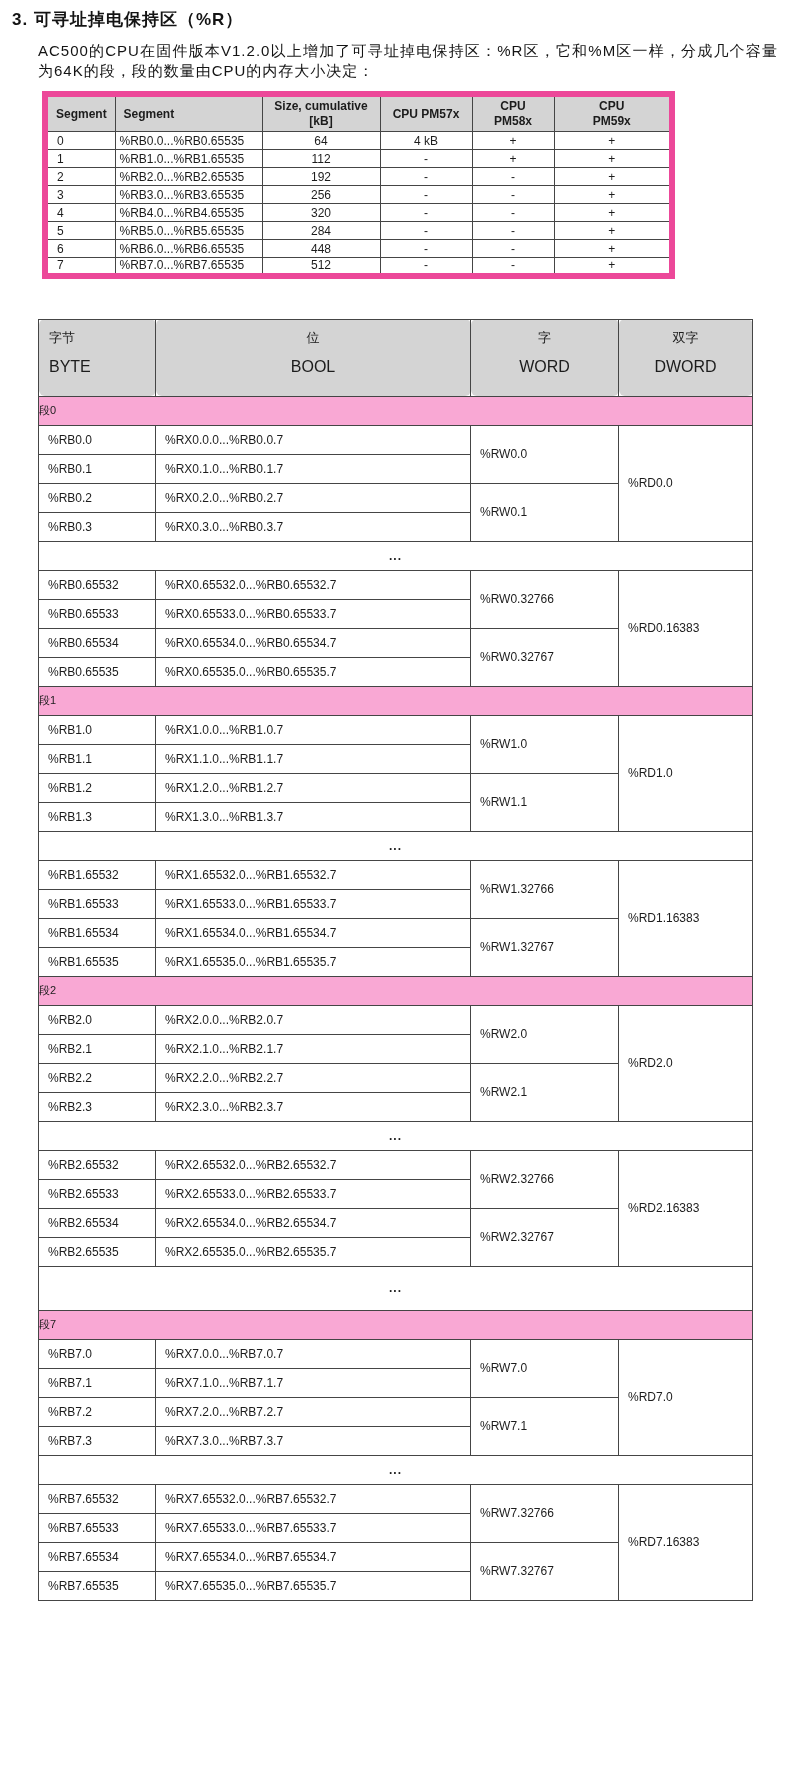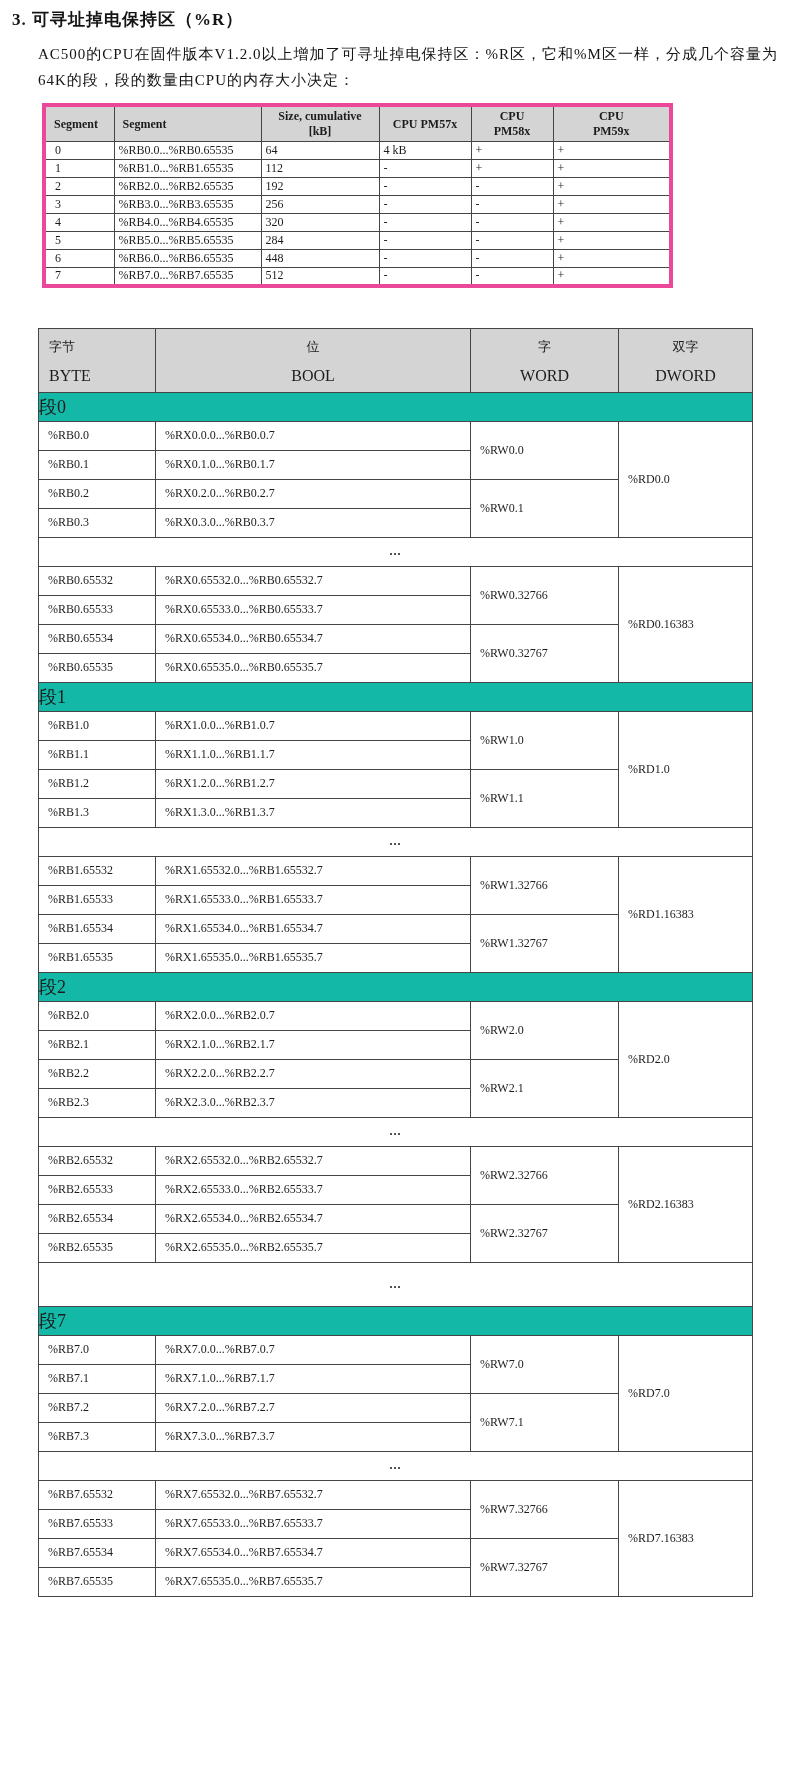--- a/index.html
+++ b/index.html
@@ -1,66 +1,67 @@
 <!DOCTYPE html>
 <html><head>
 <meta charset="utf-8">
 <style>
   html,body{margin:0;padding:0;background:#ffffff;}
   .page{
     width:804px;
     height:1784px;
     background:#ffffff;
     color:#141414;
-    font-family:Liberation Serif, serif;
+    font-family:Liberation Sans, sans-serif;
     box-sizing:border-box;
     padding-top:8px;
     overflow:hidden;
   }
   .doc-title{
     margin:0 0 10px 12px;
     font-size:17px;
     font-weight:bold;
     letter-spacing:1px;
   }
   .para{
     margin:0 26px 0 38px;
     font-size:15px;
-    line-height:26px;
+    line-height:20px;
     letter-spacing:1px;
     text-align:justify;
   }
   
   table.t1{
     margin:10px 0 0 42px;
     border-collapse:collapse;
     table-layout:fixed;
     width:627px;
     font-size:12px;
-    border:4px solid #ec4899;
+    border:6px solid #ec4899;
   }
   table.t1 th, table.t1 td{
     border:1px solid #454545;
     color:#1c1c1c;
     box-sizing:border-box;
   }
   table.t1 th{
     background:#d4d4d4;
     font-weight:bold;
     height:36px;
     padding:2px 4px;
     white-space:pre-line;
     text-align:center;
     vertical-align:middle;
     line-height:15px;
   }
   table.t1 th.c0, table.t1 th.c1{ text-align:left; padding-left:8px; }
   table.t1 td{
     height:18px;
     padding:0 4px;
+    text-align:center;
     vertical-align:middle;
   }
   table.t1 td.c0{ text-align:left; padding-left:9px; }
   table.t1 td.c1{ text-align:left; }
   
   table.t2{
     margin:40px 0 0 38px;
     border-collapse:collapse;
     table-layout:fixed;
     width:714px;
@@ -69,37 +70,38 @@
   }
   table.t2 th, table.t2 td{
     border:1px solid #454545;
     color:#1c1c1c;
     box-sizing:border-box;
   }
   table.t2 th{
     background:#d4d4d4;
     font-weight:normal;
     vertical-align:middle;
-    padding:9px 0 7px 0;
+    padding:9px 0 20px 0;
     text-align:center;
+    border-radius:6px;
   }
   table.t2 th.c0{ text-align:left; padding-left:10px; }
   .h-cn{ font-size:13px; margin-bottom:11px; }
   .h-en{ font-size:16px; }
   table.t2 td{
     height:29px;
     vertical-align:middle;
     padding:0 0 0 9px;
     text-align:left;
   }
   td.seg-band{
-    background:#14b8a6;
+    background:#f9a8d4;
     text-align:right;
     height:28px;
-    font-size:18px;
+    font-size:11px;
     padding:0 !important;
   }
   td.dots-cell{
     text-align:center !important;
     height:42px;
     font-weight:bold;
     letter-spacing:1px;
     padding:0 !important;
   }
   tr.dots-big td.dots-cell{ height:44px; }

